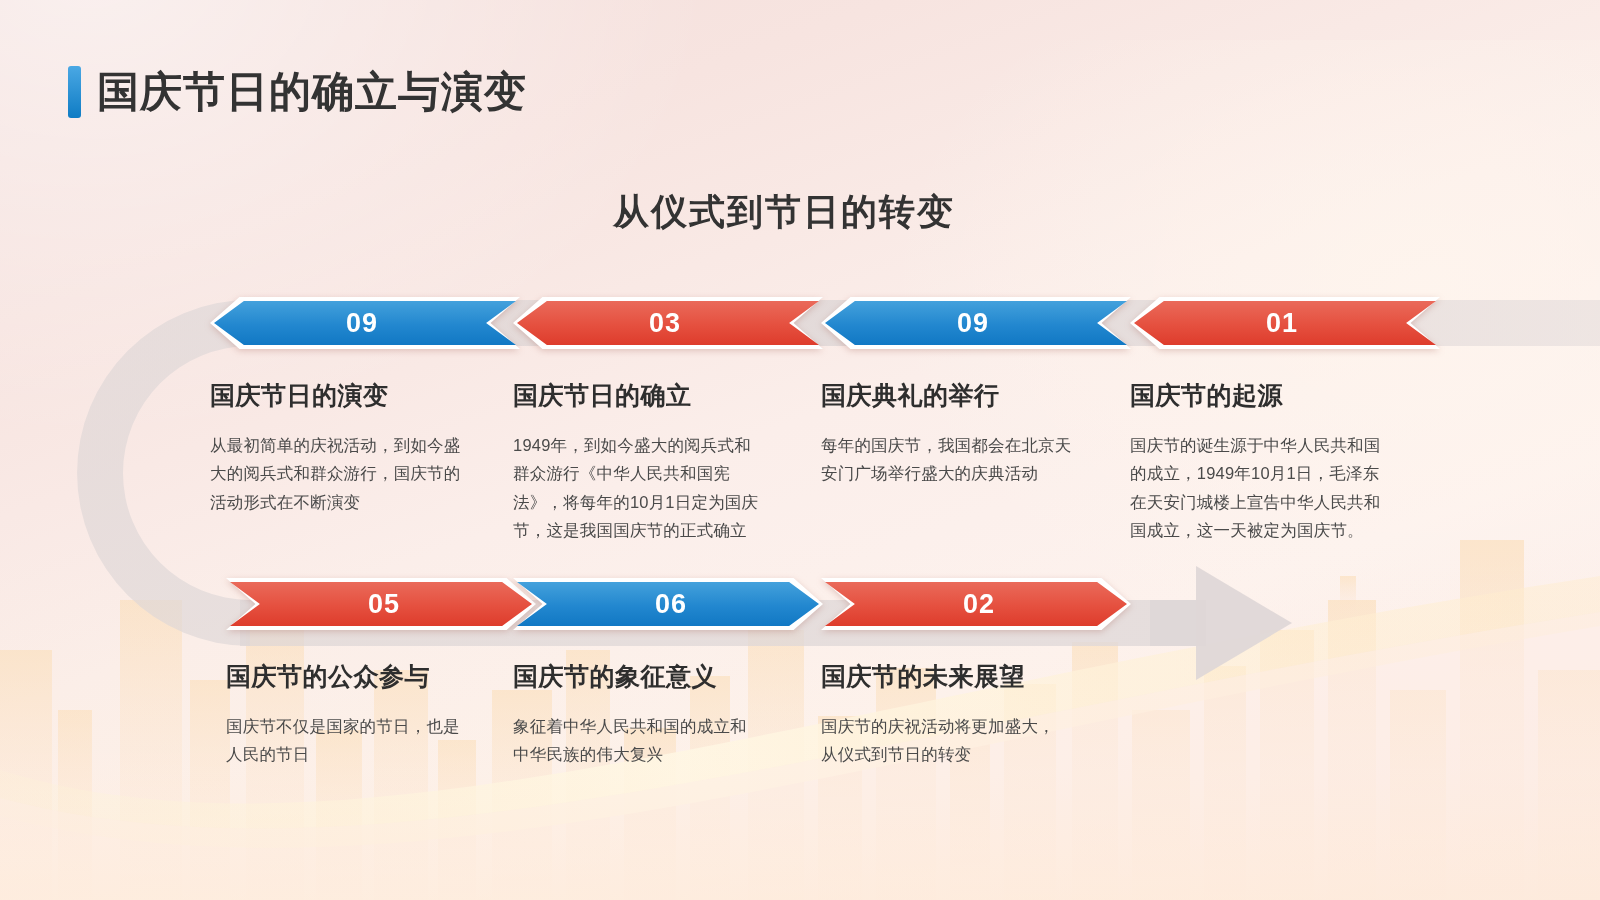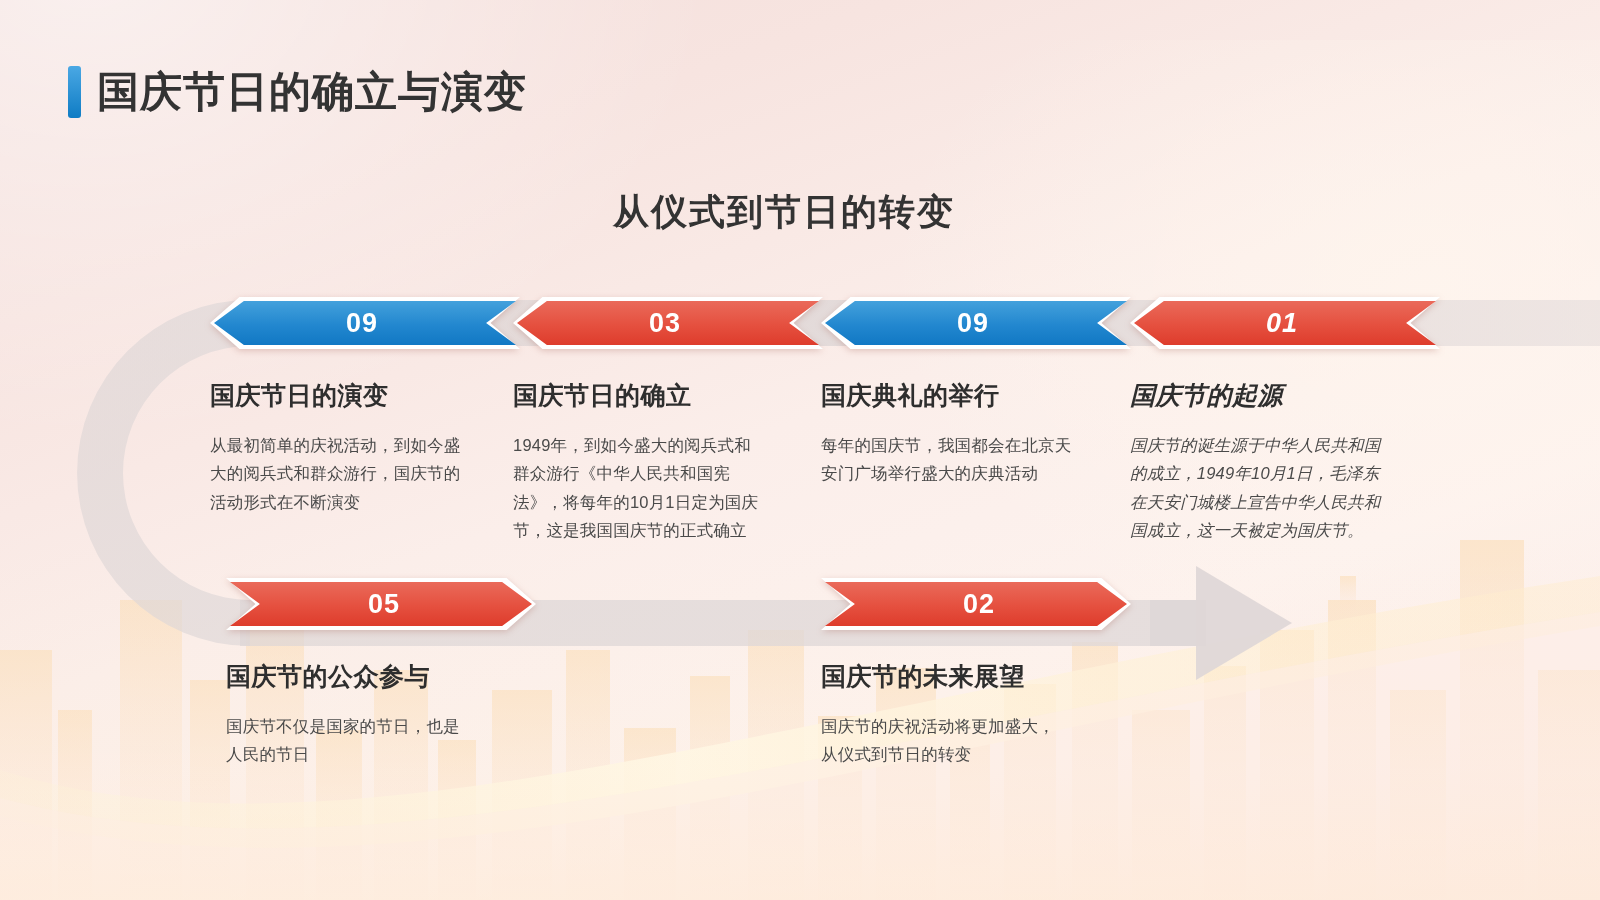--- a/index.html
+++ b/index.html
@@ -217,41 +217,50 @@
       </div>
       <div class="item" style="left: 821px;">
         <div class="chev left">
           <div class="plate"></div>
           <div class="fill blue"></div>
           <span class="num">09</span>
         </div>
         <h3>国庆典礼的举行</h3>
         <p>每年的国庆节，我国都会在北京天安门广场举行盛大的庆典活动</p>
       </div>
-      <div class="item" style="left: 1130px; font-style: italic;">
+      <div class="item" style="left: 1130px;">
         <div class="chev left">
           <div class="plate"></div>
           <div class="fill red"></div>
           <span class="num">01</span>
         </div>
         <h3>国庆节的起源</h3>
         <p>国庆节的诞生源于中华人民共和国的成立，1949年10月1日，毛泽东在天安门城楼上宣告中华人民共和国成立，这一天被定为国庆节。</p>
       </div>
     </div>
 
   <div class="row" id="row2">
       <div class="item" style="left: 226px;">
         <div class="chev right">
           <div class="plate"></div>
           <div class="fill red"></div>
           <span class="num">05</span>
         </div>
         <h3>国庆节的公众参与</h3>
         <p>国庆节不仅是国家的节日，也是人民的节日</p>
       </div>
+      <div class="item" style="left: 513px;">
+        <div class="chev right">
+          <div class="plate"></div>
+          <div class="fill blue"></div>
+          <span class="num">06</span>
+        </div>
+        <h3>国庆节的象征意义</h3>
+        <p>象征着中华人民共和国的成立和中华民族的伟大复兴</p>
+      </div>
       <div class="item" style="left: 821px;">
         <div class="chev right">
           <div class="plate"></div>
           <div class="fill red"></div>
           <span class="num">02</span>
         </div>
         <h3>国庆节的未来展望</h3>
         <p>国庆节的庆祝活动将更加盛大，从仪式到节日的转变</p>
       </div>
     </div>

